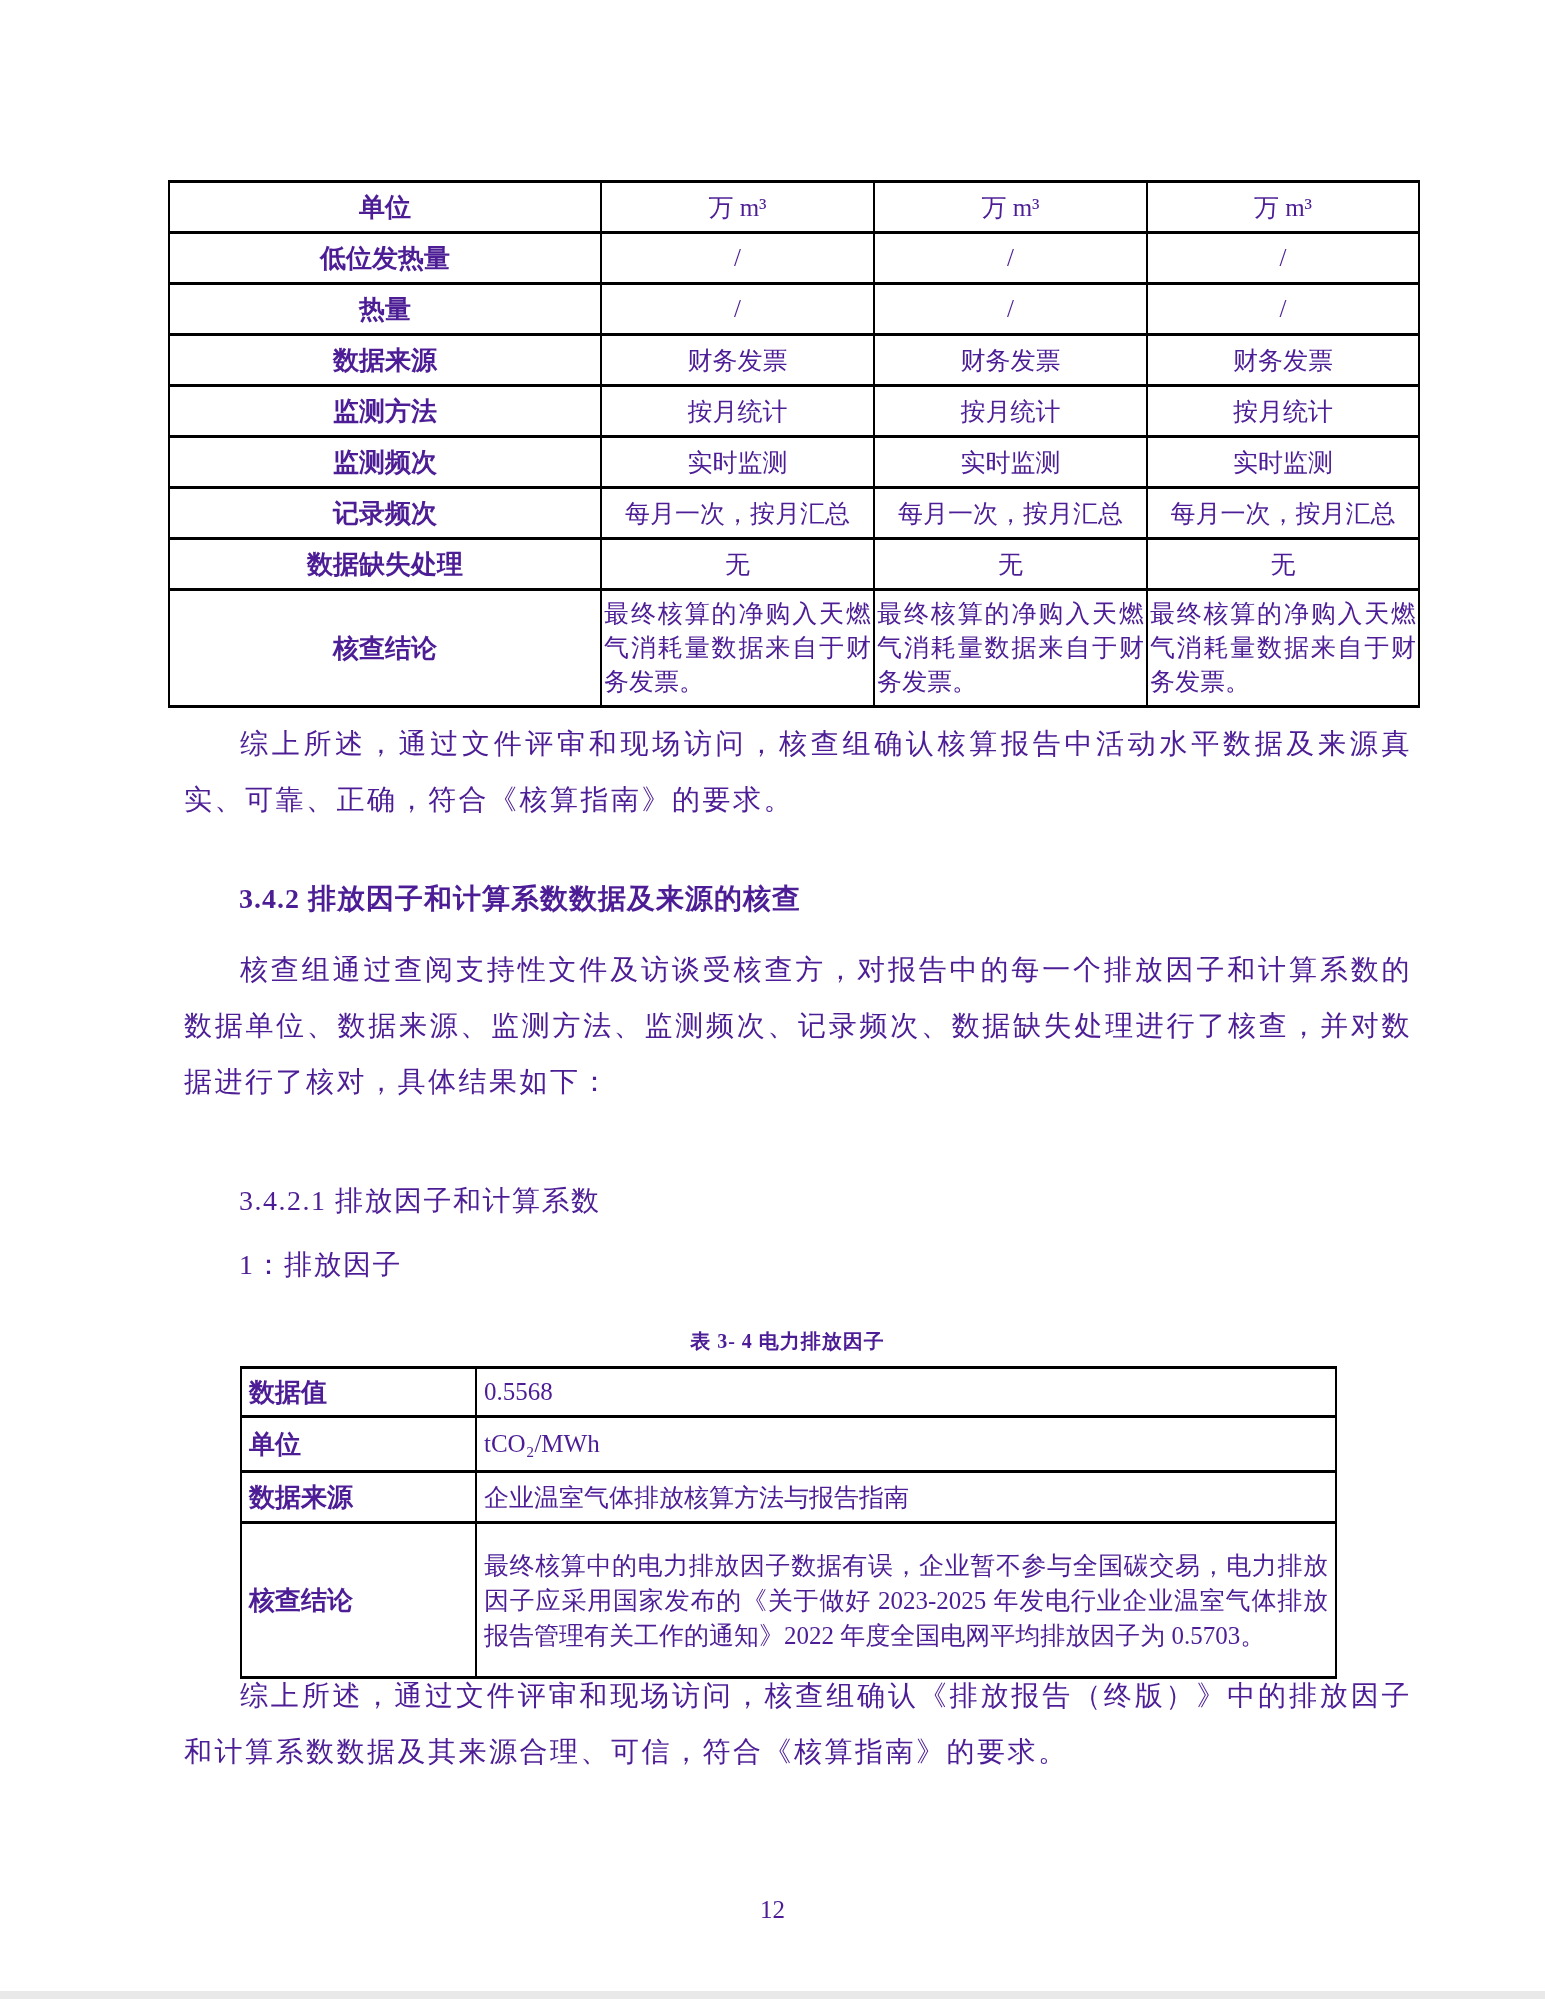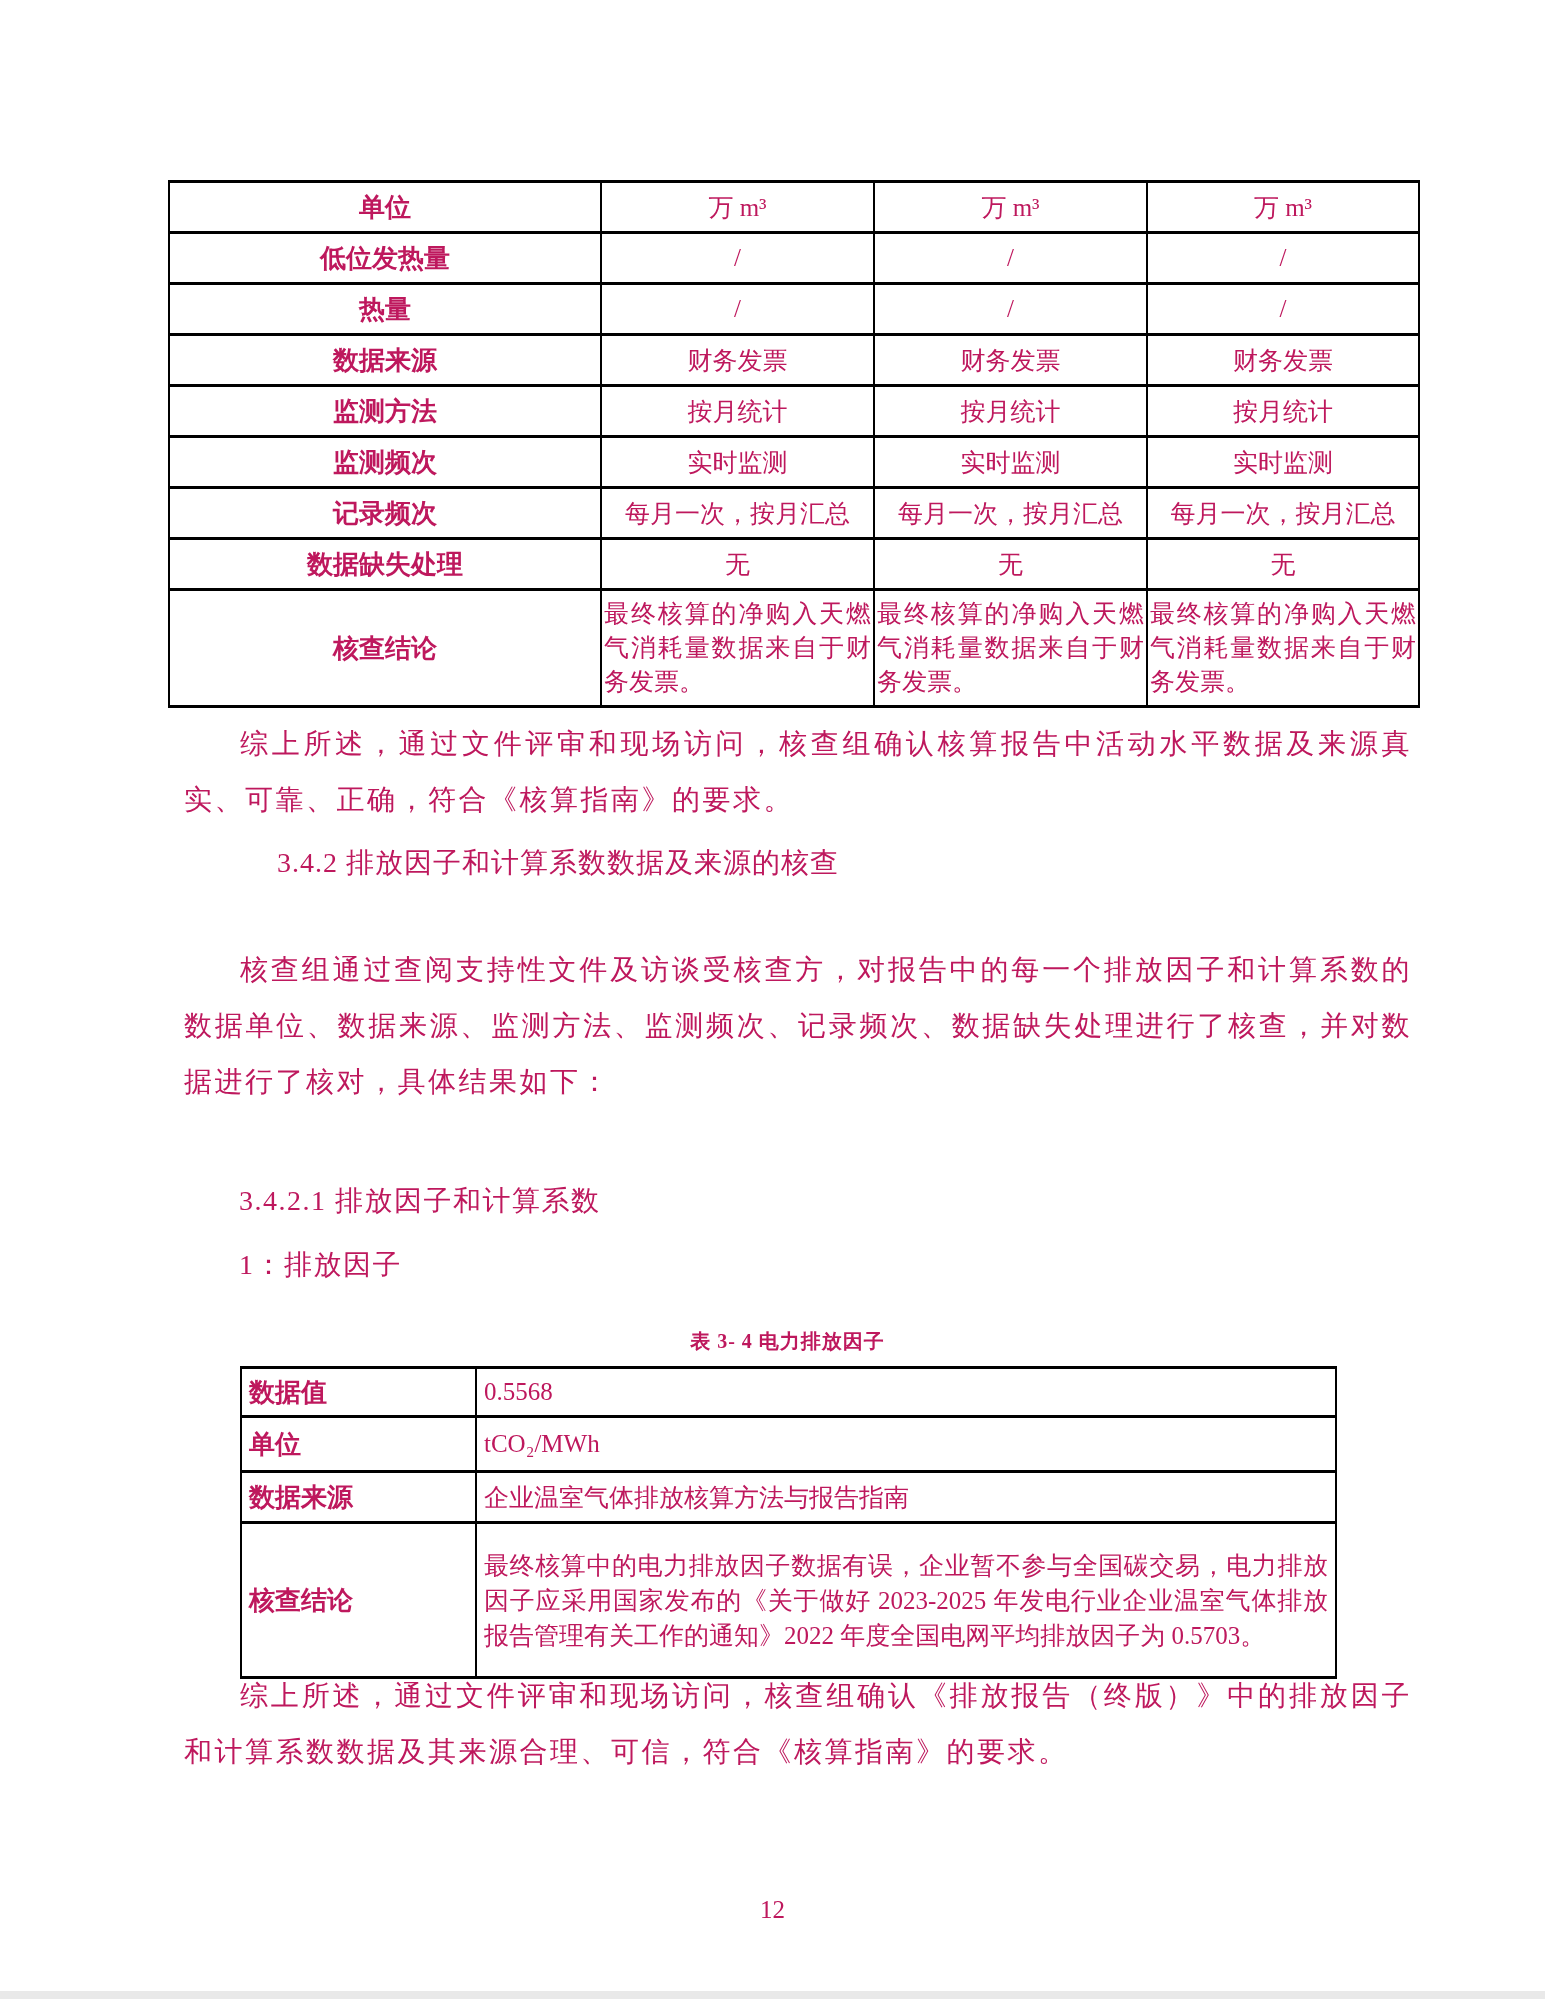--- a/index.html
+++ b/index.html
@@ -1,21 +1,21 @@
 <!DOCTYPE html>
 <html><head>
 <meta charset="utf-8">
 <style>
   html,body { margin:0; padding:0; background:#ffffff; }
   .page {
     position:relative;
     width:1545px; height:1999px;
     background:#ffffff;
     font-family:"Liberation Serif","DejaVu Serif",serif;
-    color:#be185d;
+    color:#4c1d95;
     overflow:hidden;
   }
 
   
   table { border-collapse:collapse; table-layout:fixed; }
   #table1 { position:absolute; left:168px; top:180px; width:1250px; }
   #table1 td {
     border-left:2px solid #000; border-right:2px solid #000;
     border-top:3px solid #000;  border-bottom:3px solid #000;
     vertical-align:middle; text-align:center;
@@ -50,21 +50,21 @@
     position:absolute; left:184px; width:1228px;
     font-size:28px; line-height:56px; letter-spacing:2.5px;
     text-align:justify; text-justify:inter-ideograph;
     text-indent:56px;
   }
   #para1 { top:716px; }
   #para2 { top:942px; }
   #para3 { top:1668px; }
 
   .heading { position:absolute; left:239px; font-size:28px; white-space:nowrap; }
-  #h342  { top:844px; font-weight:normal; letter-spacing:1px;margin-left:38px; }
+  #h342  { top:880px; font-weight:bold; letter-spacing:1px; }
   #h3421 { top:1182px; letter-spacing:1.5px; }
   #item1 { top:1246px; letter-spacing:1.5px; }
 
   #caption2 {
     position:absolute; left:240px; top:1328px; width:1095px;
     text-align:center; font-weight:bold; font-size:20px; letter-spacing:1px;
   }
 
   #pagenum {
     position:absolute; left:0; top:1896px; width:1545px;

